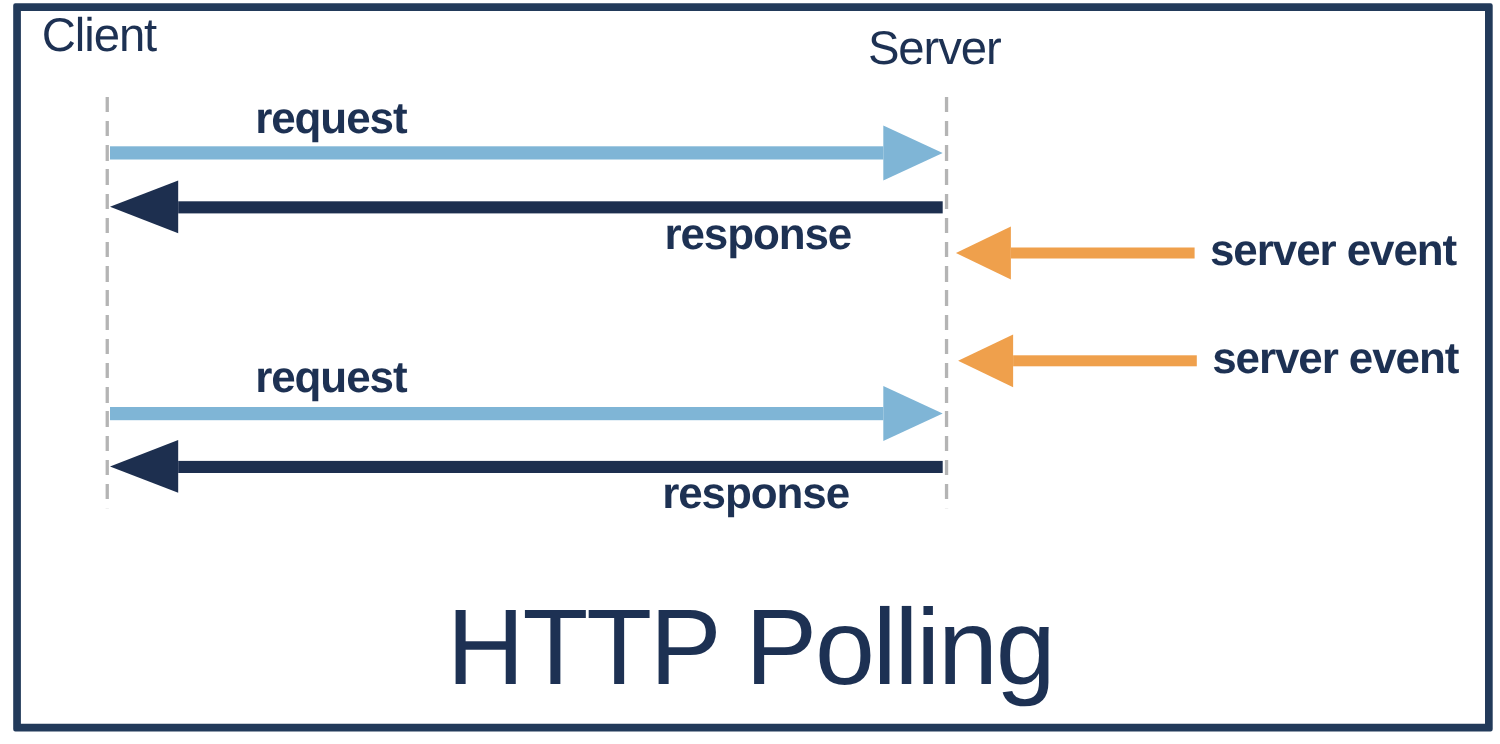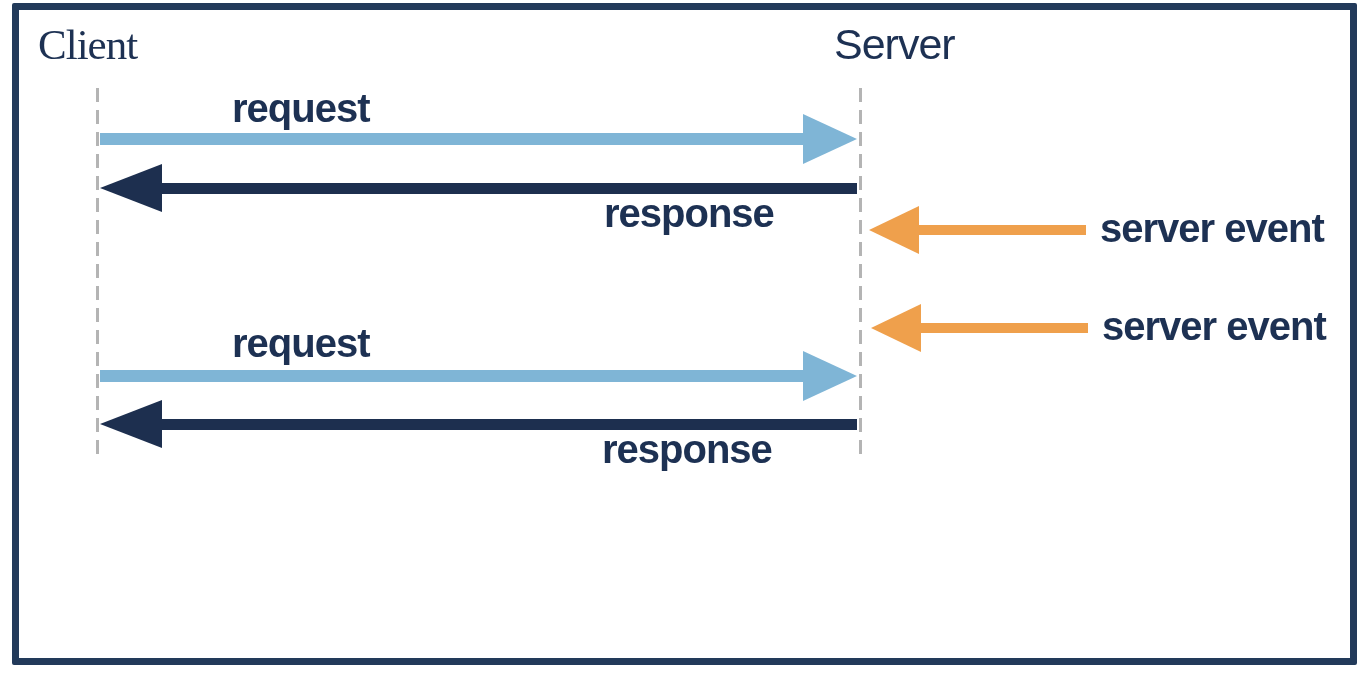--- a/index.html
+++ b/index.html
@@ -27,22 +27,22 @@
     border:7px solid var(--border);
     border-radius:2px;
   }
   .actor-label{
     position:absolute;
     font-size:43px;
     color:var(--label-text);
     letter-spacing:-1px;
     white-space:nowrap;
   }
-  .actor-client{left:38px;top:20px;font-family:Liberation Serif, serif;}
-  .actor-server{left:789px;top:20px;margin-left:45px;}
+  .actor-client{left:38px;top:8px;}
+  .actor-server{left:789px;top:20px;}
   .lifeline{
     position:absolute;
     width:3px;
     background:repeating-linear-gradient(to bottom, var(--lifeline) 0 14px, transparent 14px 22px);
   }
   .lifeline-client{left:96px;top:88px;height:374px;}
   .lifeline-server{left:859px;top:88px;height:374px;}
 
   .arrow{
     position:absolute;
@@ -151,14 +151,15 @@
     <div class="head"></div>
   </div>
   <div class="msg-label msg-request-2">request</div>
 
   <div class="arrow arrow-response arrow-response-2">
     <div class="head"></div>
     <div class="body"></div>
   </div>
   <div class="msg-label msg-response-2">response</div>
 
+  <div class="diagram-title">HTTP Polling</div>
 
 </div>
 
 </body></html>

